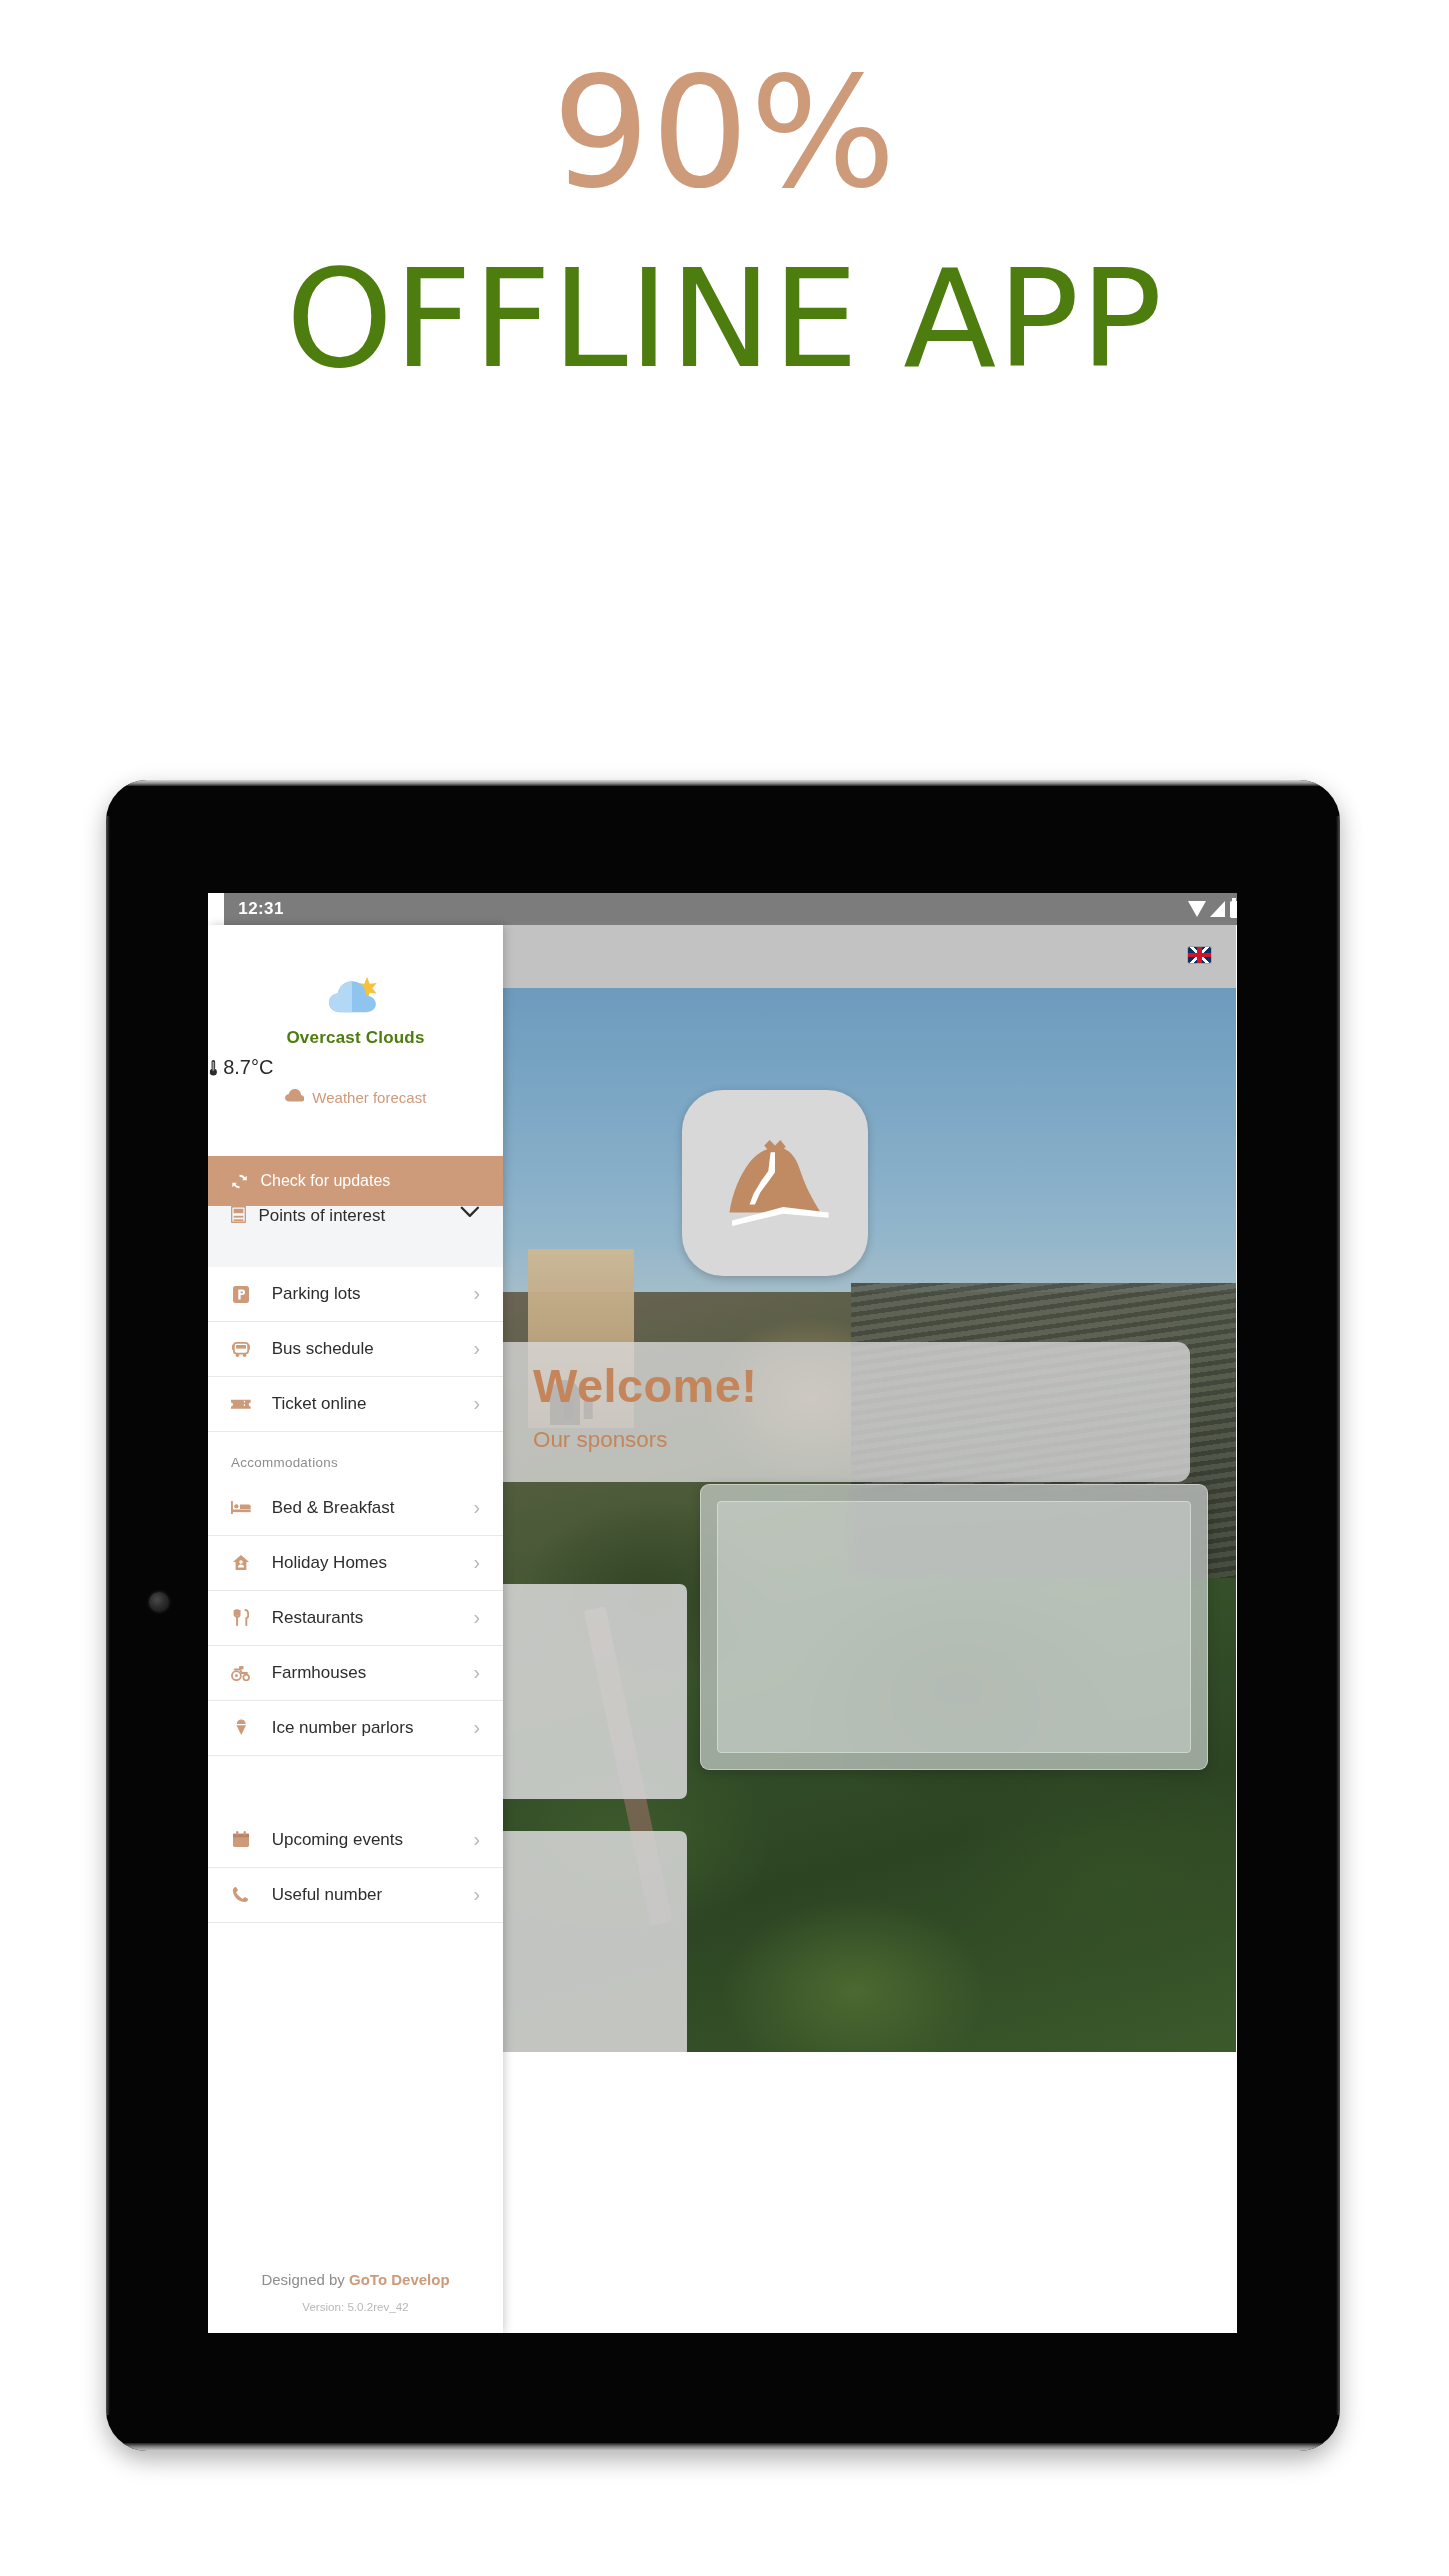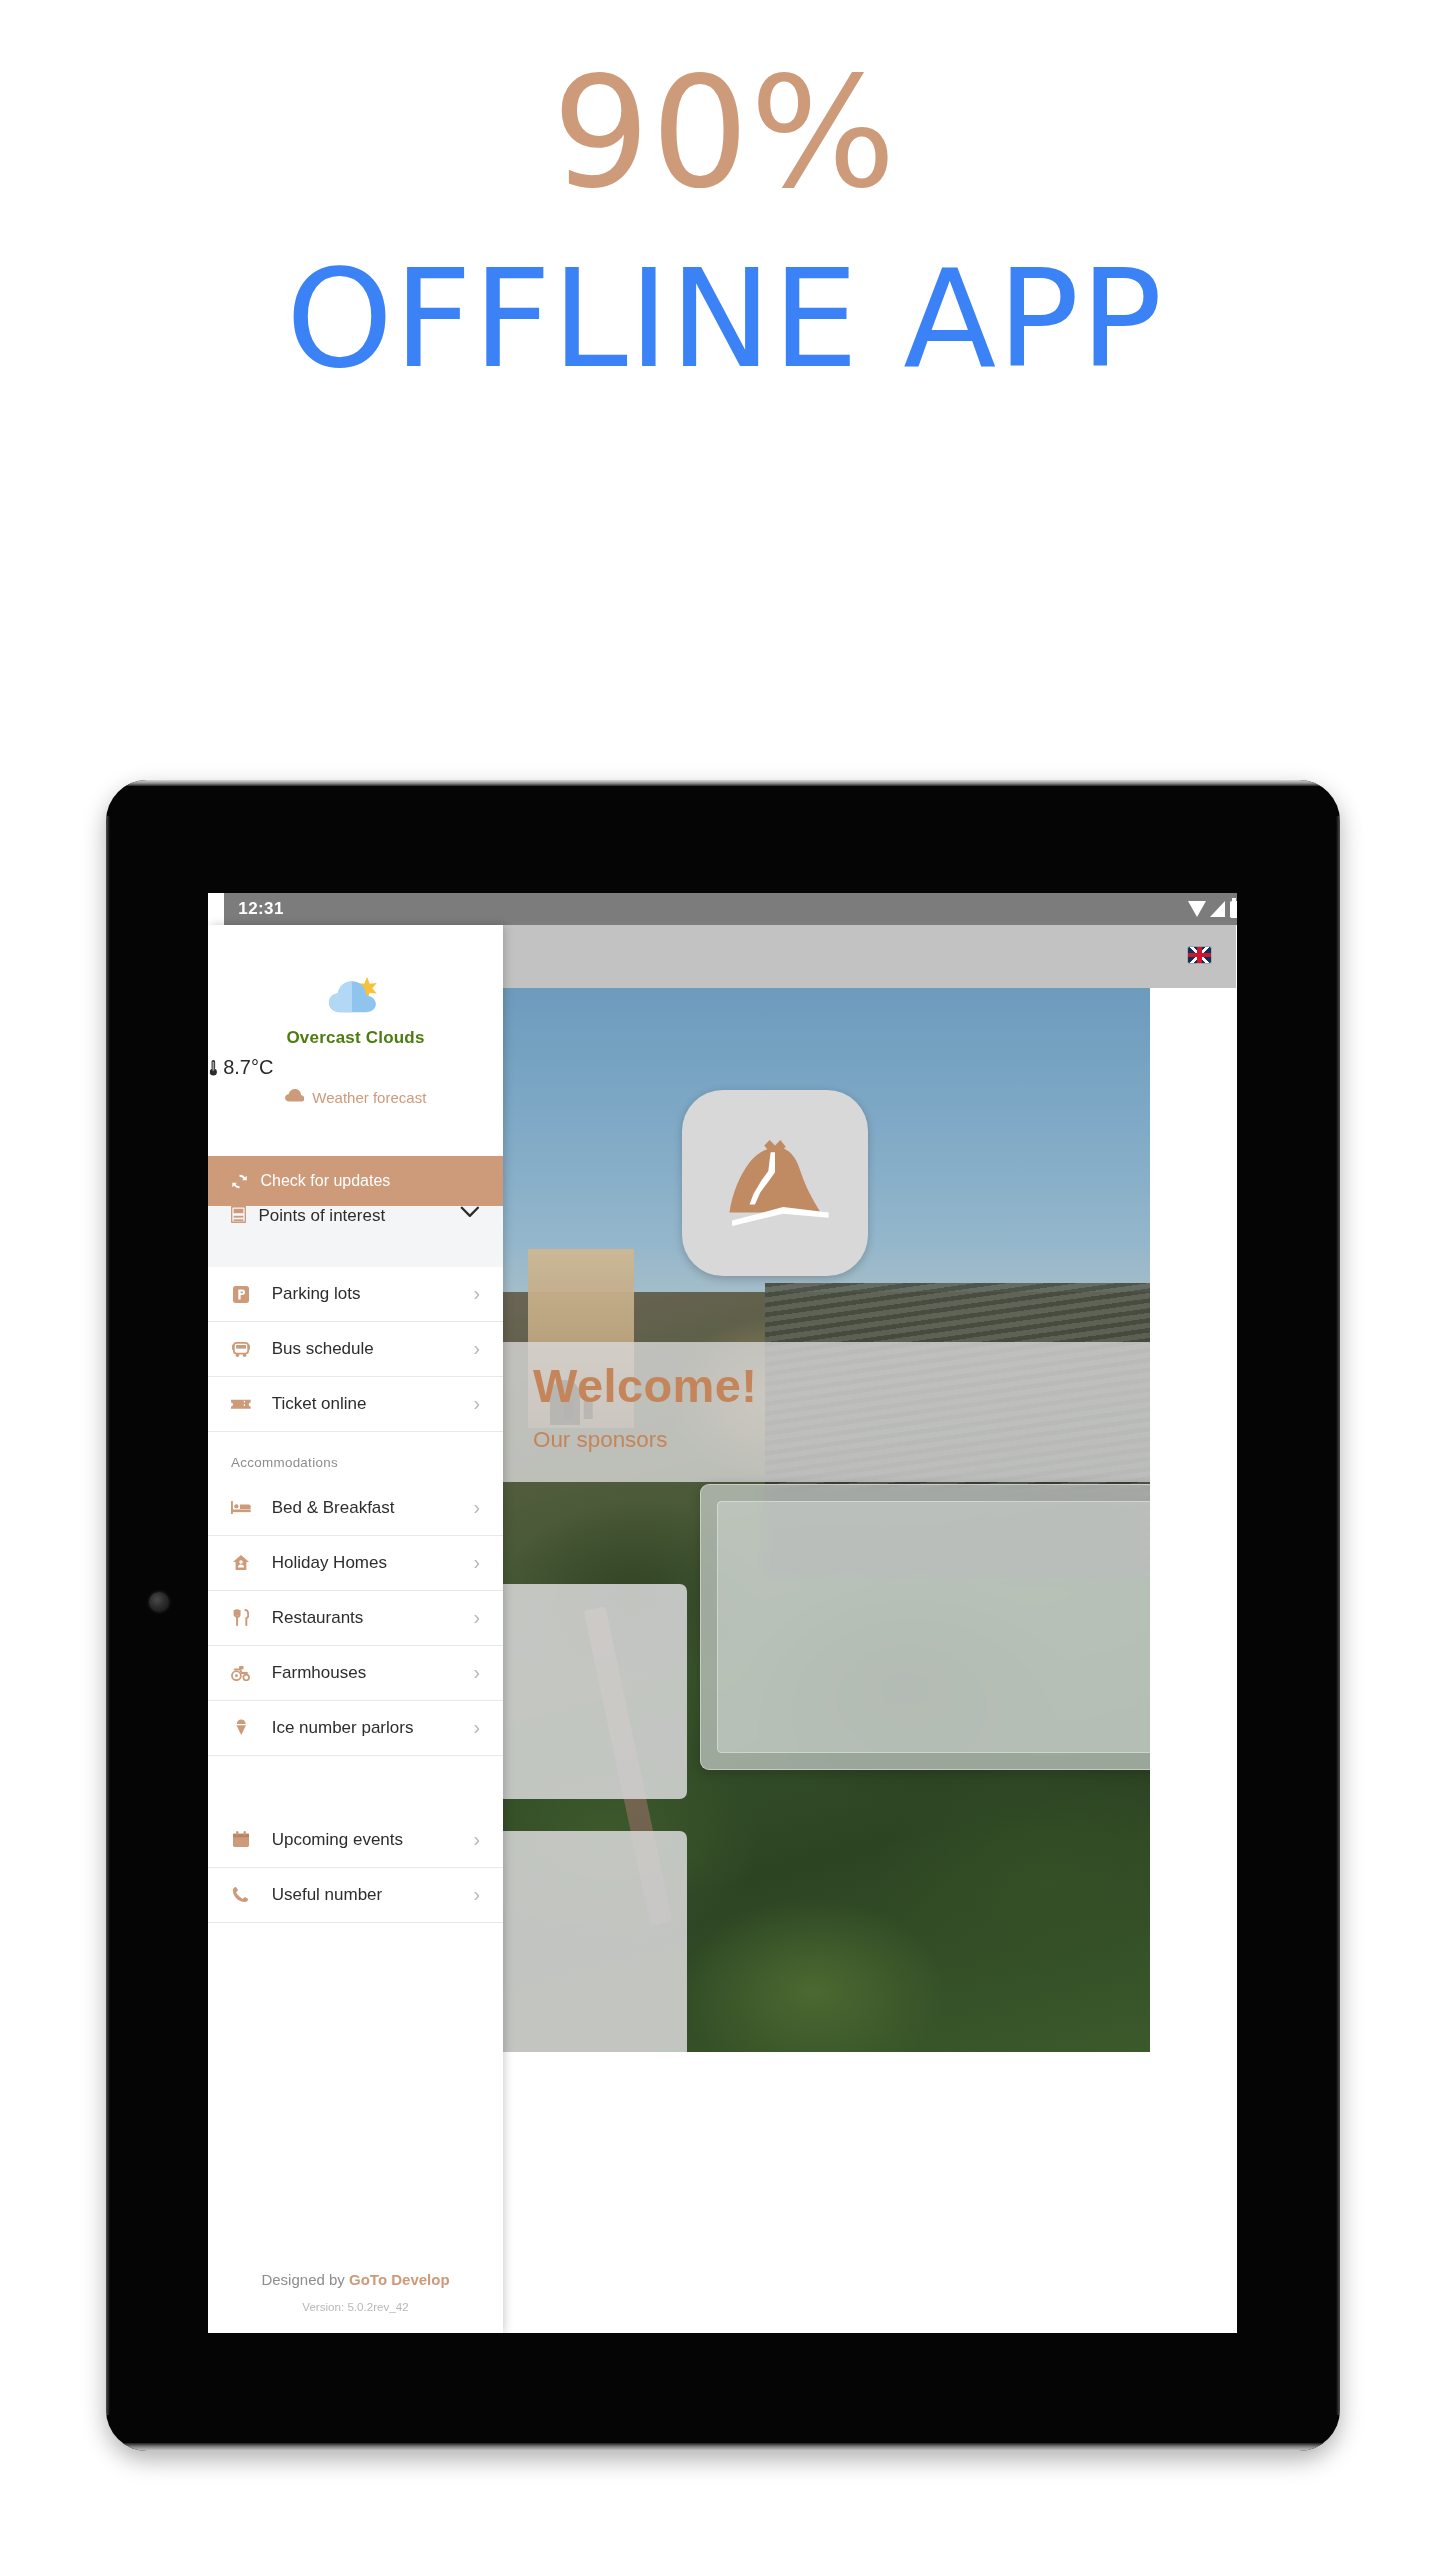--- a/index.html
+++ b/index.html
@@ -33,21 +33,21 @@
     font-weight: 400;
     color: #cd9a7a;
     letter-spacing: 0.9px;
     font-family: "DejaVu Sans", sans-serif;
   }
   .promo-line2 {
     margin-top: 39px;
     font-size: 136px;
     line-height: 1.02;
     font-weight: 400;
-    color: #3b82f6;
+    color: #4d7c0f;
     letter-spacing: 0.9px;
     font-family: "DejaVu Sans", sans-serif;
   }
 
   
   .tablet {
     position: absolute;
     left: 106px;
     top: 780px;
     width: 1234px;
@@ -182,21 +182,21 @@
         transparent 0 44%, #ffffff 44% 56%, transparent 56% 100%),
       #0a3161;
     box-shadow: 0 0 0 0.9px rgba(0,0,0,.15);
   }
 
   
   .hero {
     position: absolute;
     top: 63px;
     left: 295px;
-    width: 647px;
+    width: 733px;
     height: 1064px;
     overflow: hidden;
   }
   
   .hero-sky {
     position: absolute;
     top: 0; left: 0; right: 0;
     height: 322px;
     background: linear-gradient(to bottom, #6d9bbd 0%, #7fa9c6 42%, #93b6cb 78%, #a9bfc8 100%);
   }

